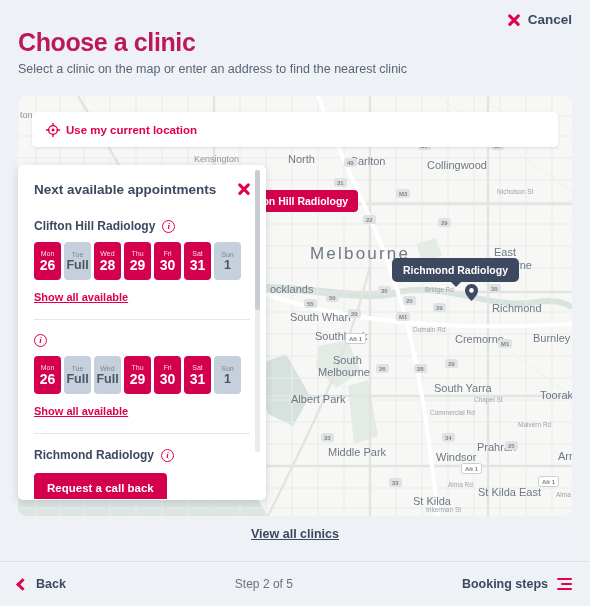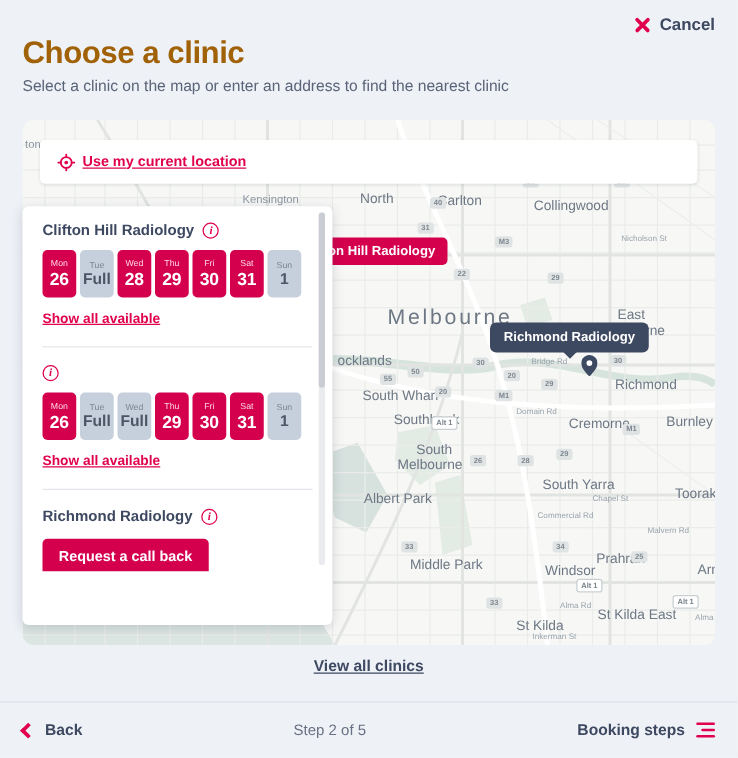--- a/index.html
+++ b/index.html
@@ -24,21 +24,21 @@
   .x-glyph::before, .x-glyph::after {
     content: ""; position: absolute; left: 50%; top: 50%;
     width: 15px; height: 2.8px; background: #e0004d; border-radius: 2px;
   }
   .x-glyph::before { transform: translate(-50%,-50%) rotate(45deg); }
   .x-glyph::after  { transform: translate(-50%,-50%) rotate(-45deg); }
 
   .page-title {
     position: absolute; top: 28px; left: 18px;
     font-size: 25px; font-weight: 700; letter-spacing: -0.4px;
-    color: #a16207;
+    color: #be185d;
   }
   .page-sub {
     position: absolute; top: 62px; left: 18px;
     font-size: 12.5px; color: #5a6478;
   }
 
   
   .map-panel {
     position: absolute; left: 18px; top: 96px;
     width: 554px; height: 420px;
@@ -76,21 +76,21 @@
   .search-input {
     border: none; outline: none; background: transparent;
     font-family: "Liberation Sans", sans-serif;
     font-size: 12.5px; font-weight: 700; color: #3d4861;
     width: 300px;
   }
   .search-input::placeholder { color: #3d4861; opacity: 1; }
   .geo-link {
     display: flex; align-items: center; gap: 6px;
     color: #e0004d; font-size: 11.5px; font-weight: 700;
-    text-decoration: underline; cursor: pointer;
+    cursor: pointer;
   }
   .geo-icon { width: 14px; height: 14px; display: block; }
 
   
   .appt-card {
     position: absolute; left: 18px; top: 165px;
     width: 248px; height: 335px;
     background: #fff; border-radius: 5px;
     box-shadow: 0 2px 9px rgba(40,50,70,.17);
     z-index: 7; overflow: hidden;
@@ -425,20 +425,24 @@
       <svg class="geo-icon" viewBox="0 0 16 16">
         <circle cx="8" cy="8" r="5" fill="none" stroke="#e0004d" stroke-width="1.6"></circle>
         <circle cx="8" cy="8" r="1.7" fill="#e0004d"></circle>
         <path d="M8 0.3 V3.2 M8 12.8 V15.7 M0.3 8 H3.2 M12.8 8 H15.7" stroke="#e0004d" stroke-width="1.6" stroke-linecap="round"></path>
       </svg>
       <span>Use my current location</span>
     </span>
   </div>
 
   <div class="appt-card">
+    <div class="appt-head">
+      <span class="appt-title">Next available appointments</span>
+      <button class="appt-close"></button>
+    </div>
 
     <div class="appt-scroll" id="clinic-list">
         <div class="clinic-block"><div class="clinic-name-row">
             <span class="clinic-name">Clifton Hill Radiology</span>
             <span class="info-icon">i</span>
           </div><div class="day-row">
             <div class="day-chip">
               <span class="day-dow">Mon</span>
               <span class="day-num">26</span>
             </div>

